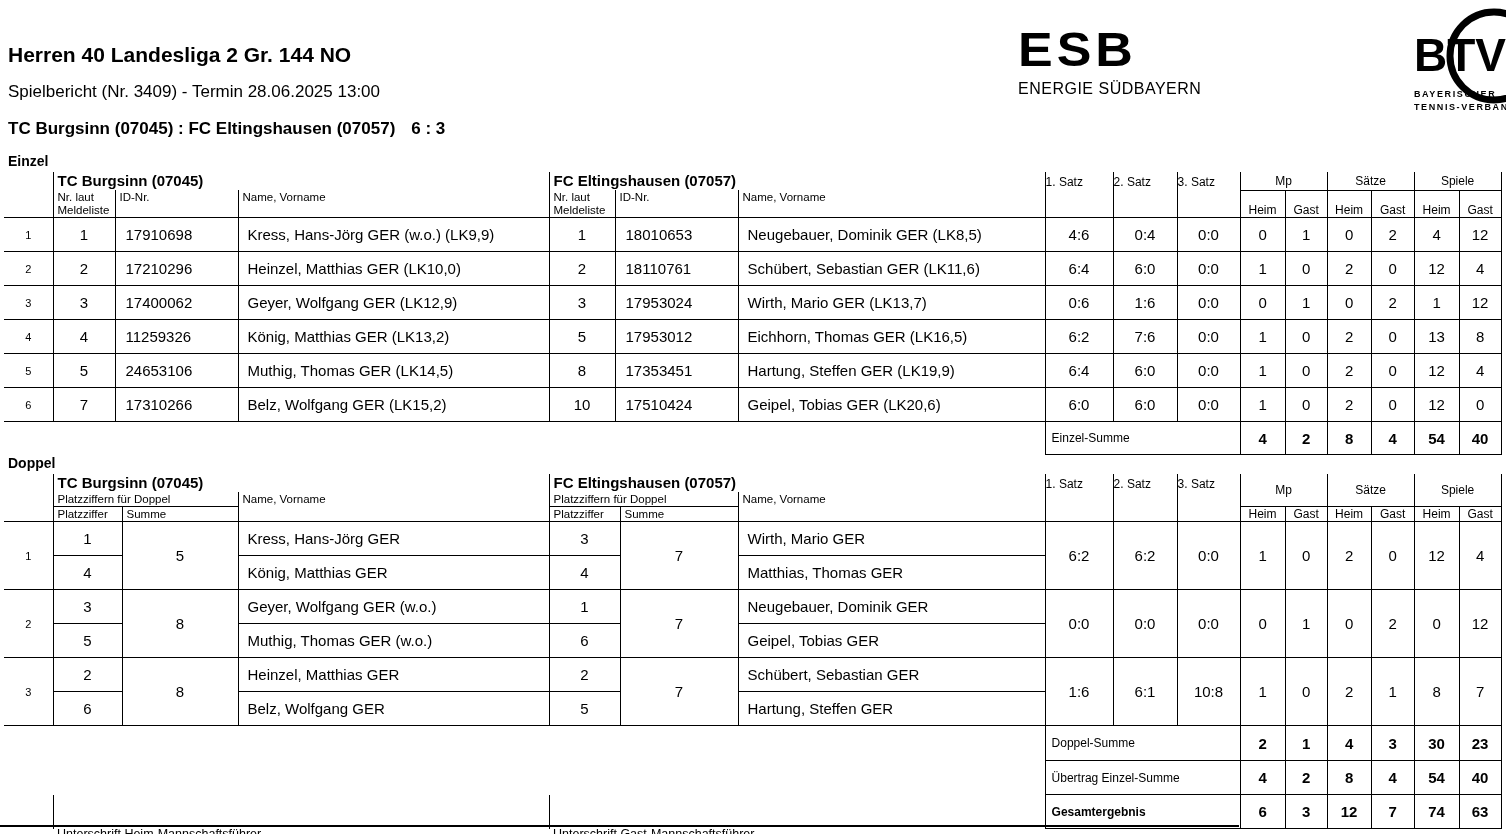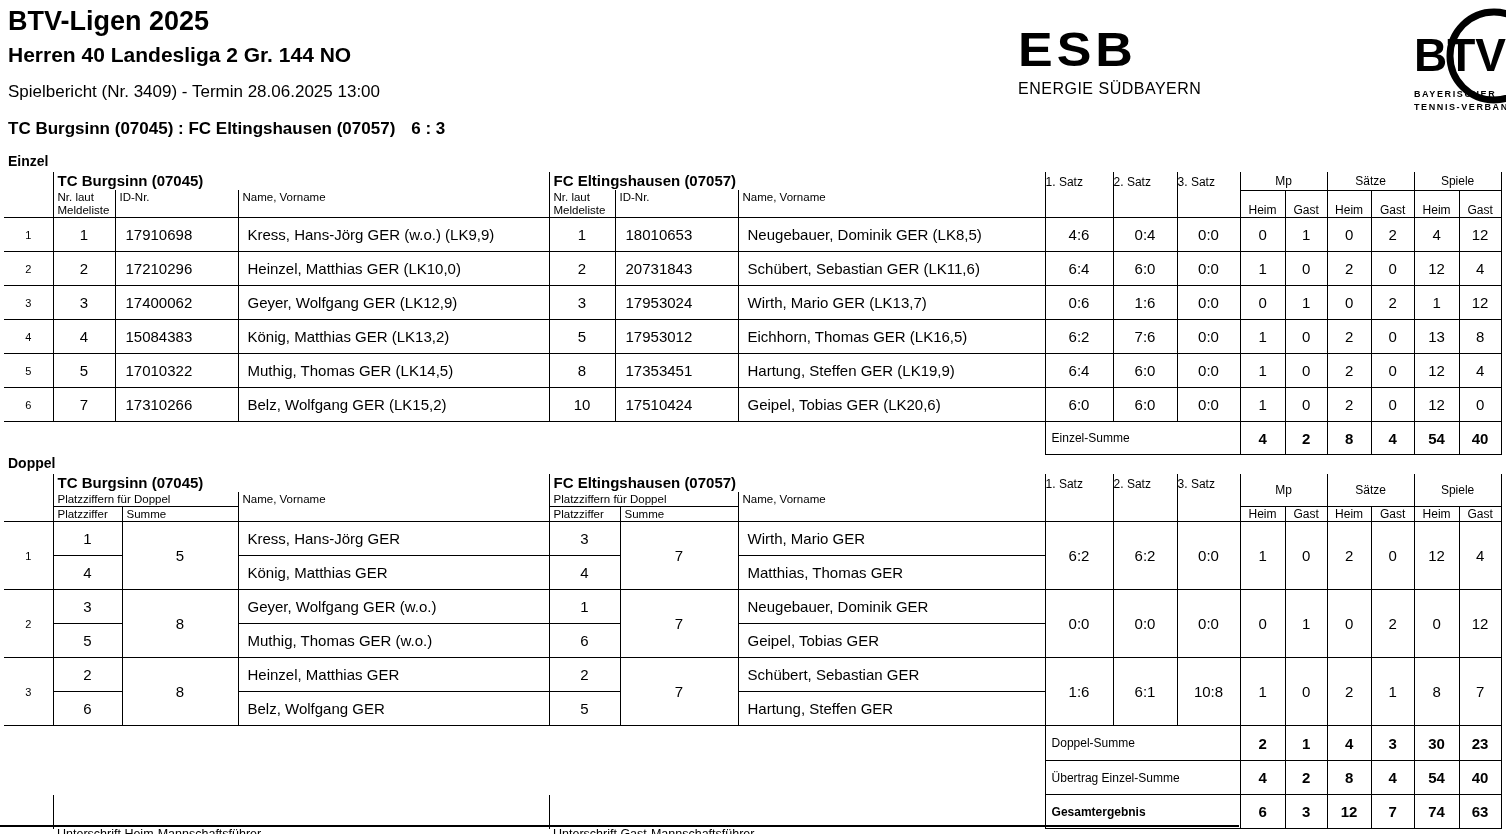--- a/index.html
+++ b/index.html
@@ -45,21 +45,20 @@
   td.sumval{text-align:center;font-weight:bold;font-size:15px;}
   #bottomline{top:825px;left:0;width:1239px;height:2px;background:#000;}
   .sig{top:827px;font-size:12.5px;}
   #sig-home{left:57px;} #sig-guest{left:553px;}
 </style>
 </head>
 <body>
 
 <div id="page">
 
-  <div class="abs" id="title">BTV-Ligen 2025</div>
   <div class="abs" id="league">Herren 40 Landesliga 2 Gr. 144 NO</div>
   <div class="abs" id="report">Spielbericht (Nr. 3409) - Termin 28.06.2025 13:00</div>
   <div class="abs" id="matchline">
     <span>TC Burgsinn (07045) : FC Eltingshausen (07057)</span><span class="result">6 : 3</span>
   </div>
 
   <div class="abs" id="esb">
     <div class="esb-text">ESB</div>
     <div class="esb-sub">ENERGIE SÜDBAYERN</div>
   </div>
@@ -136,21 +135,21 @@
       <td class="bl bt c">2</td>
       <td class="bl bt c">4</td>
       <td class="bl bt c br">12</td>
     </tr>
     <tr class="h34">
       <td class="bt pos">2</td>
       <td class="bl bt c">2</td>
       <td class="bl bt id">17210296</td>
       <td class="bl bt nm">Heinzel, Matthias GER (LK10,0)</td>
       <td class="bl bt c">2</td>
-      <td class="bl bt id">20731843</td>
+      <td class="bl bt id">18110761</td>
       <td class="bl bt nm">Schübert, Sebastian GER (LK11,6)</td>
       <td class="bl bt c">6:4</td>
       <td class="bl bt c">6:0</td>
       <td class="bl bt c">0:0</td>
       <td class="bl bt c">1</td>
       <td class="bl bt c">0</td>
       <td class="bl bt c">2</td>
       <td class="bl bt c">0</td>
       <td class="bl bt c">12</td>
       <td class="bl bt c br">4</td>
@@ -169,39 +168,39 @@
       <td class="bl bt c">0</td>
       <td class="bl bt c">1</td>
       <td class="bl bt c">0</td>
       <td class="bl bt c">2</td>
       <td class="bl bt c">1</td>
       <td class="bl bt c br">12</td>
     </tr>
     <tr class="h34">
       <td class="bt pos">4</td>
       <td class="bl bt c">4</td>
-      <td class="bl bt id">15084383</td>
+      <td class="bl bt id">11259326</td>
       <td class="bl bt nm">König, Matthias GER (LK13,2)</td>
       <td class="bl bt c">5</td>
       <td class="bl bt id">17953012</td>
       <td class="bl bt nm">Eichhorn, Thomas GER (LK16,5)</td>
       <td class="bl bt c">6:2</td>
       <td class="bl bt c">7:6</td>
       <td class="bl bt c">0:0</td>
       <td class="bl bt c">1</td>
       <td class="bl bt c">0</td>
       <td class="bl bt c">2</td>
       <td class="bl bt c">0</td>
       <td class="bl bt c">13</td>
       <td class="bl bt c br">8</td>
     </tr>
     <tr class="h34">
       <td class="bt pos">5</td>
       <td class="bl bt c">5</td>
-      <td class="bl bt id">17010322</td>
+      <td class="bl bt id">24653106</td>
       <td class="bl bt nm">Muthig, Thomas GER (LK14,5)</td>
       <td class="bl bt c">8</td>
       <td class="bl bt id">17353451</td>
       <td class="bl bt nm">Hartung, Steffen GER (LK19,9)</td>
       <td class="bl bt c">6:4</td>
       <td class="bl bt c">6:0</td>
       <td class="bl bt c">0:0</td>
       <td class="bl bt c">1</td>
       <td class="bl bt c">0</td>
       <td class="bl bt c">2</td>

